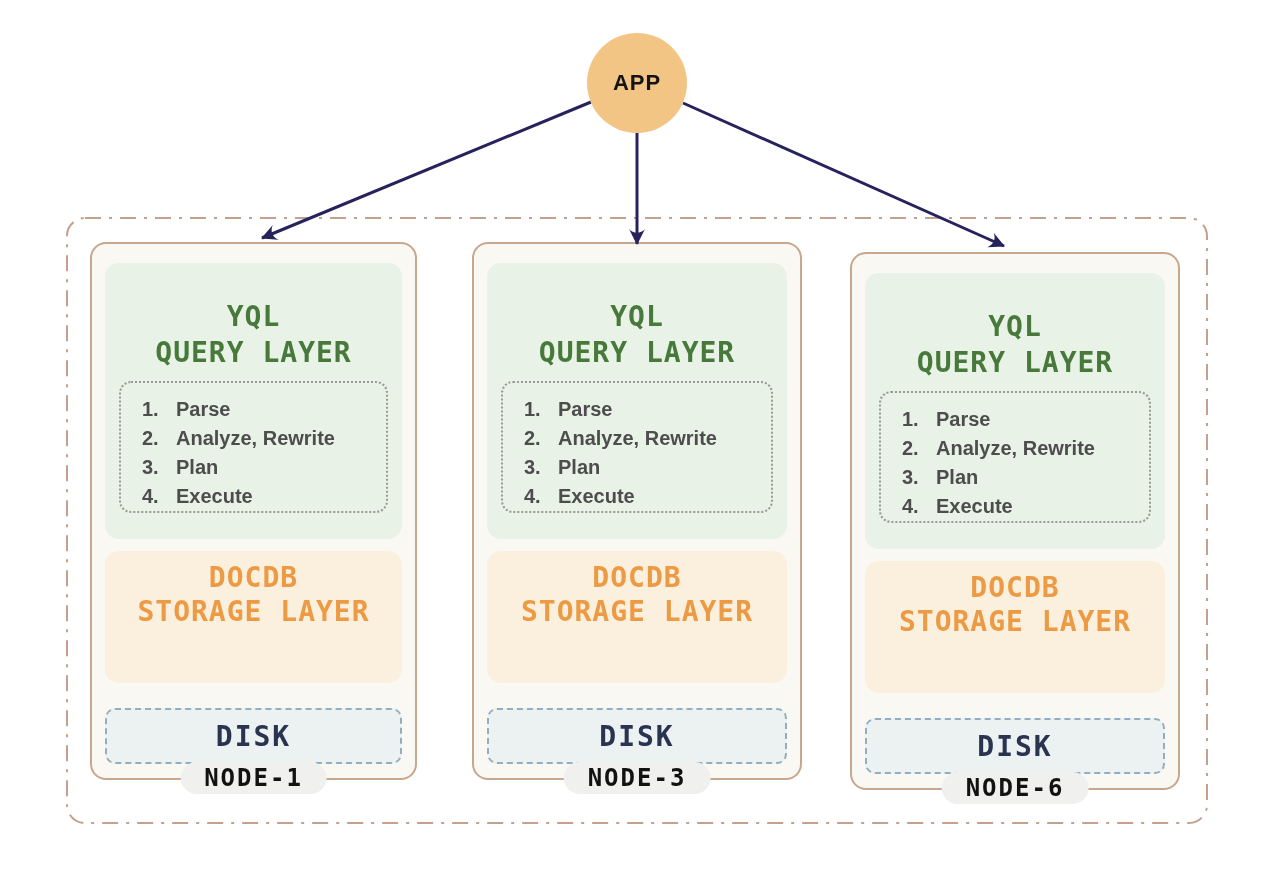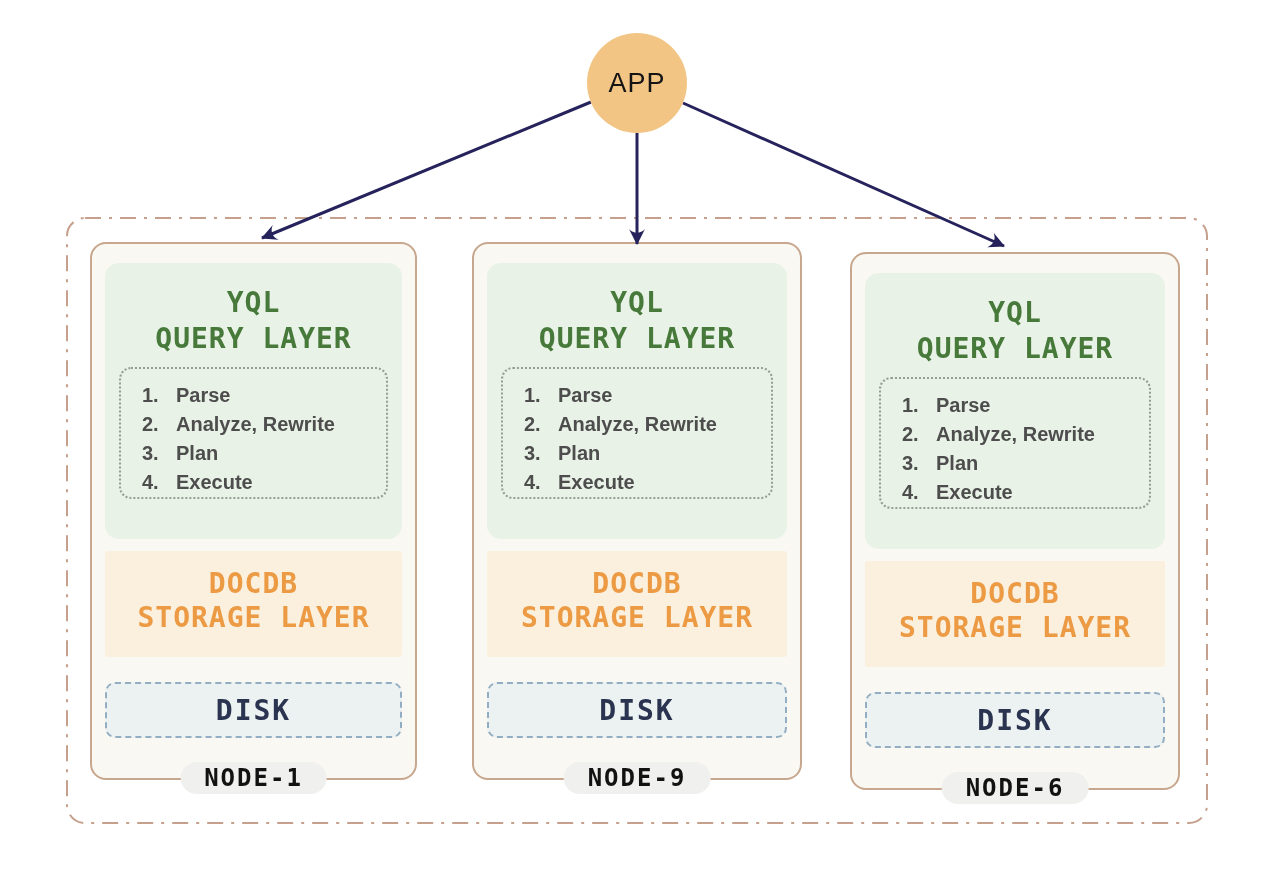--- a/index.html
+++ b/index.html
@@ -14,53 +14,53 @@
   body{
     width:1284px;height:884px;background:#ffffff;position:relative;overflow:hidden;
     font-family:"Liberation Sans","DejaVu Sans",sans-serif;
   }
   .mono{font-family:"DejaVu Sans Mono","Liberation Mono",monospace;}
   
   .app-circle{
     position:absolute;left:587px;top:33px;width:100px;height:100px;border-radius:50%;
     background:var(--app_circle);display:flex;align-items:center;justify-content:center;z-index:4;
   }
-  .app-circle span{font-weight:normal;font-size:27px;letter-spacing:1px;color:var(--app_text);}
+  .app-circle span{font-weight:bold;font-size:22px;letter-spacing:1px;color:var(--app_text);}
   
   svg.overlay{position:absolute;left:0;top:0;z-index:3;pointer-events:none;}
   svg.overlay line{stroke:var(--arrow);stroke-width:3;}
   svg.overlay .arrowhead{fill:var(--arrow);}
   svg.overlay rect{fill:none;stroke:var(--outer_border);stroke-width:2;}
   
   .node{
     position:absolute;width:330px;height:538px;box-sizing:border-box;
     background:var(--card_bg);border:2px solid var(--card_border);border-radius:16px;
     padding:13px;z-index:2;
   }
   .node.n1{left:90px;top:242px;width:327px;}
   .node.n2{left:472px;top:242px;}
   .node.n3{left:850px;top:252px;}
   .query-box{
     margin-top:6px;height:276px;box-sizing:border-box;background:var(--query_bg);
-    border-radius:14px;padding-top:22px;
+    border-radius:14px;padding-top:36px;
   }
   .layer-title{
     text-align:center;font-weight:bold;font-size:28px;line-height:36px;letter-spacing:1px;
   }
   .query-box .layer-title{color:var(--query_text);}
   .steps-box{
     margin:10px 14px 0;height:132px;box-sizing:border-box;
     border:2px dotted var(--steps_border);border-radius:12px;
     padding:12px 4px 0 18px;
   }
   .step-row{display:flex;color:var(--step_text);font-weight:bold;font-size:20px;line-height:29px;}
   .step-num{width:34px;flex:none;padding-left:3px;}
   .storage-box{
-    margin-top:12px;height:106px;box-sizing:border-box;background:var(--storage_bg);
-    border-radius:3px;padding-top:16px;
+    margin-top:12px;height:132px;box-sizing:border-box;background:var(--storage_bg);
+    border-radius:14px;padding-top:10px;
   }
   .storage-box .layer-title{color:var(--storage_text);line-height:34px;}
   .disk-box{
     margin-top:25px;height:56px;box-sizing:border-box;background:var(--disk_bg);
     border:2px dashed var(--disk_border);border-radius:10px;
     display:flex;align-items:center;justify-content:center;
   }
   .disk-box span{font-weight:bold;font-size:28px;letter-spacing:2px;color:var(--disk_text);}
   .node-badge{
     position:absolute;bottom:-16px;left:50%;transform:translateX(-50%);
@@ -154,21 +154,21 @@
     </div>
     <div class="storage-box">
       <div class="layer-title mono">
         <div>DOCDB</div>
         <div>STORAGE LAYER</div>
       </div>
     </div>
     <div class="disk-box">
       <span class="mono">DISK</span>
     </div>
-    <div class="node-badge mono">NODE-9</div>
+    <div class="node-badge mono">NODE-3</div>
   </div>
 
   <div class="node n3">
     <div class="query-box">
       <div class="layer-title mono">
         <div>YQL</div>
         <div>QUERY LAYER</div>
       </div>
       <div class="steps-box">
         <div class="step-row">

